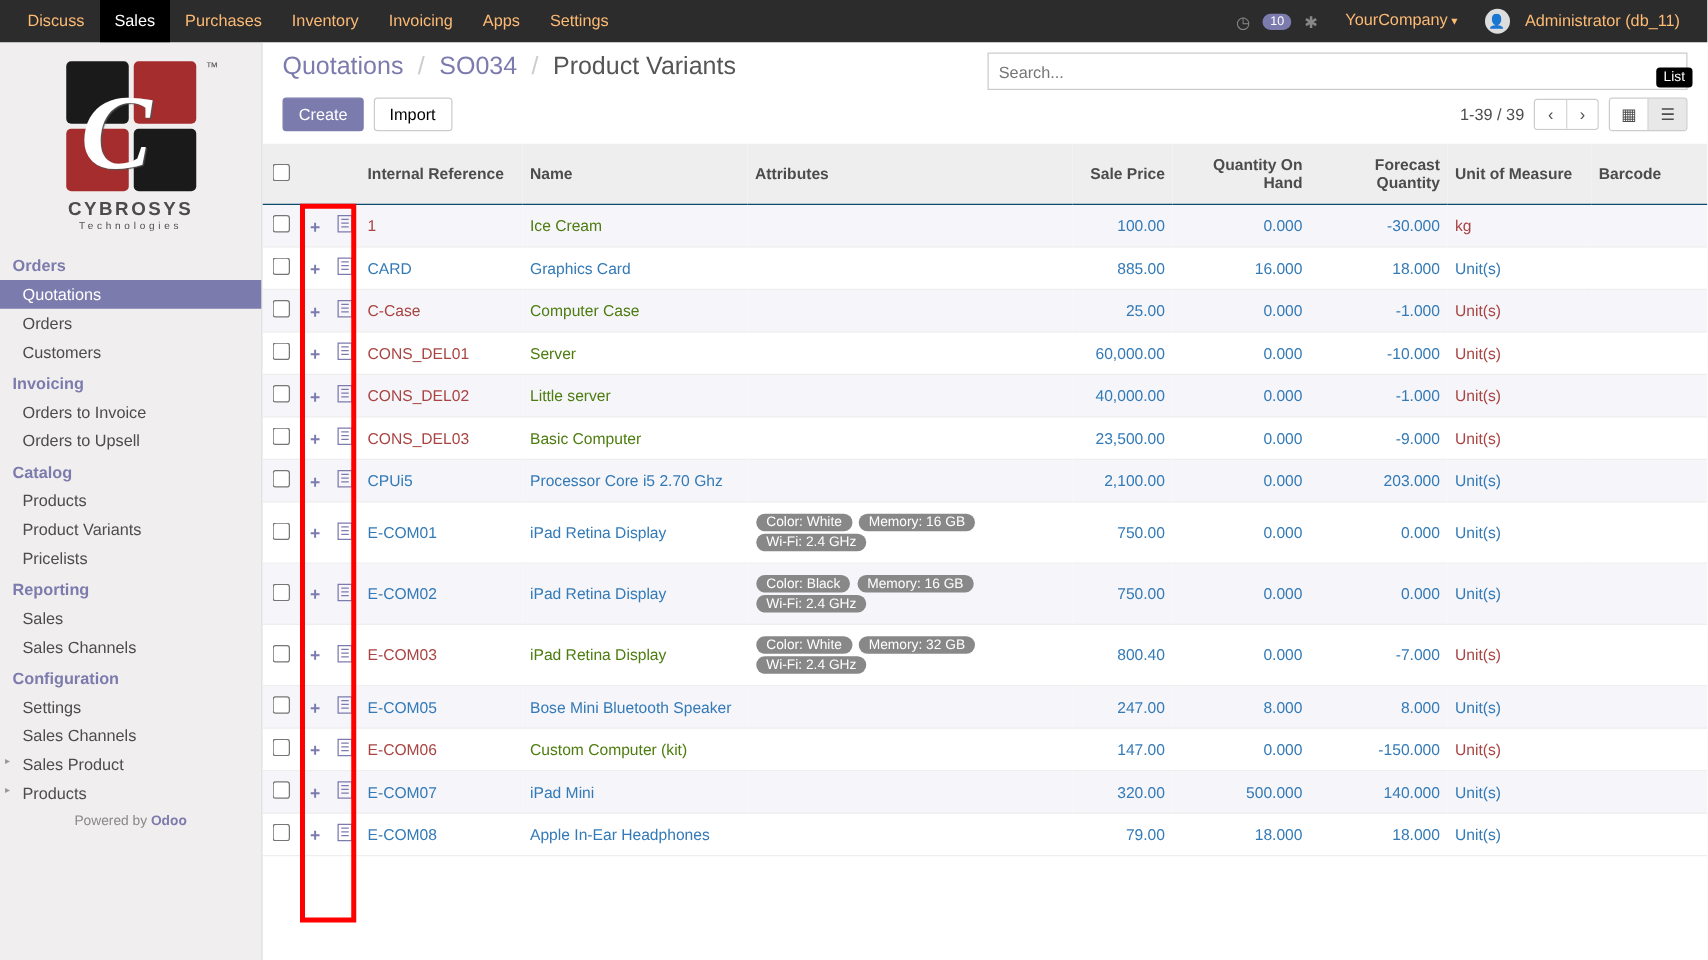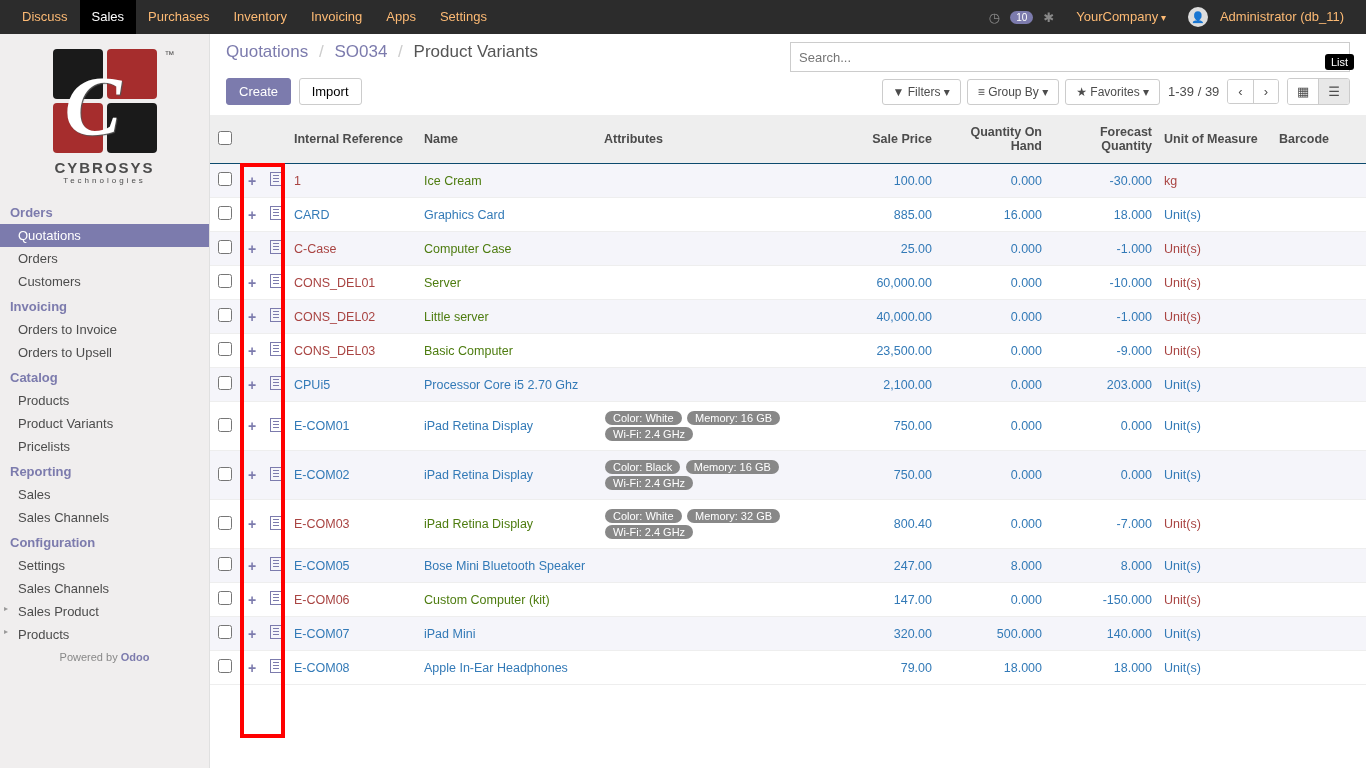--- a/index.html
+++ b/index.html
@@ -38,21 +38,21 @@
     .menu-item.active { background: #7c7bad; color: #fff; }
     .menu-item-caret::before { content: "▸"; font-size: 8px; color: #999; position: absolute; left: 4px; }
     .menu-item-rel { position: relative; }
     .powered { text-align: center; font-size: 11px; color: #888; padding-top: 5px; }
     .powered-brand { color: #7c7bad; font-weight: bold; }
 
     
     .main { flex: 1; background: #fff; min-width: 0; overflow: hidden; }
 
     .breadcrumb-row { display: flex; justify-content: space-between; align-items: flex-start; padding: 8px 16px 0; }
-    .breadcrumbs { font-size: 17px; color: #7c7bad; }
+    .breadcrumbs { font-size: 20px; color: #7c7bad; }
     .breadcrumbs .sep { color: #ccc; margin: 0 6px; }
     .breadcrumbs .current { color: #555; }
 
     .search-box { border: 1px solid #ccc; width: 560px; height: 30px; padding: 4px 8px; display: flex; align-items: center; color: #999; background: #fff; }
     .search-box input { border: none; flex: 1; outline: none; font-size: 13px; }
 
     .toolbar-row { display: flex; justify-content: space-between; align-items: center; padding: 6px 16px 10px; }
     .toolbar-left button { margin-right: 4px; padding: 5px 12px; border: 1px solid #ccc; background: #fff; border-radius: 3px; cursor: pointer; font-size: 13px; }
     .btn-primary { background: #7c7bad !important; color: #fff !important; border-color: #7c7bad !important; }
 
@@ -184,25 +184,20 @@
         <input type="text" placeholder="Search..." style="">
       </div>
     </div>
 
     <div class="toolbar-row">
       <div class="toolbar-left">
         <button class="btn-primary">Create</button>
         <button>Import</button>
       </div>
       <div class="right-toolbar">
-        <div class="filter-bar">
-          <div class="filter-btn">▼ <span>Filters</span> ▾</div>
-          <div class="filter-btn">≡ <span>Group By</span> ▾</div>
-          <div class="filter-btn">★ <span>Favorites</span> ▾</div>
-        </div>
         <div class="pager">
           <span>1-39 / 39</span>
           <div class="pager-btns">
             <div class="pager-btn">‹</div>
             <div class="pager-btn">›</div>
           </div>
         </div>
         <div class="view-btns">
           <div class="view-btn">▦</div>
           <div class="view-btn active">☰</div>

